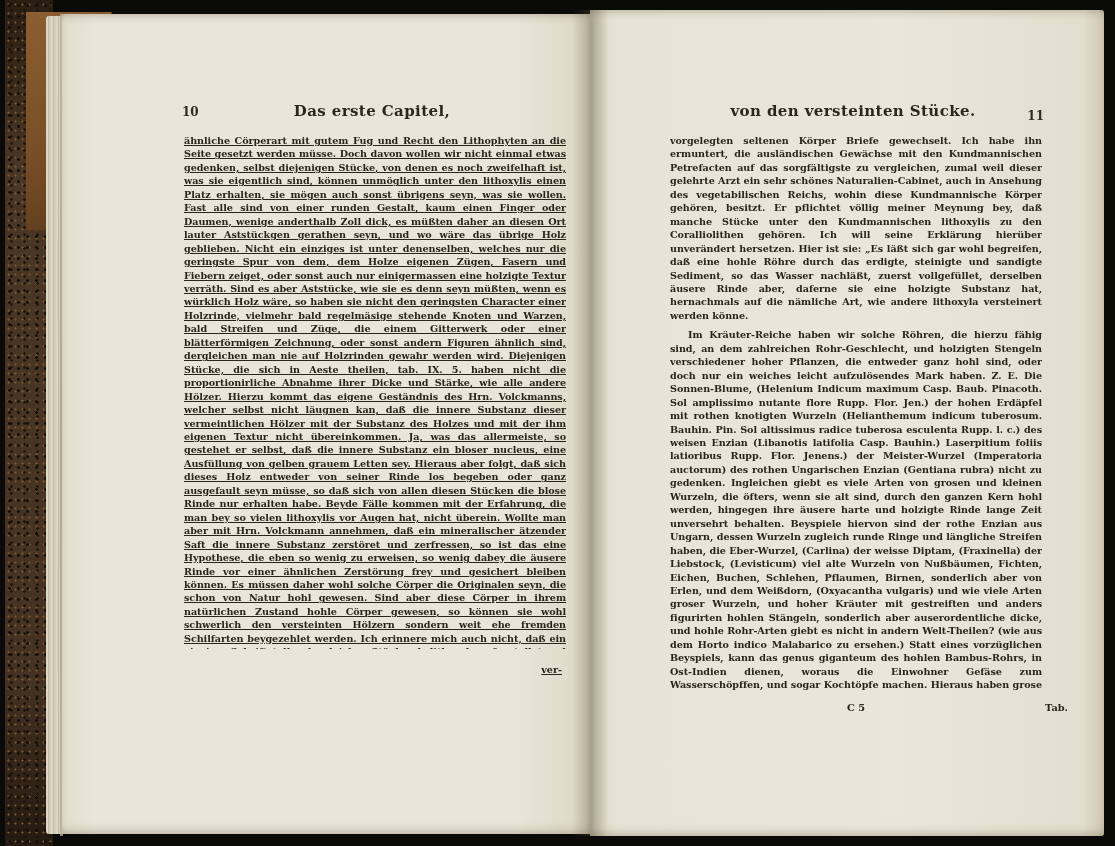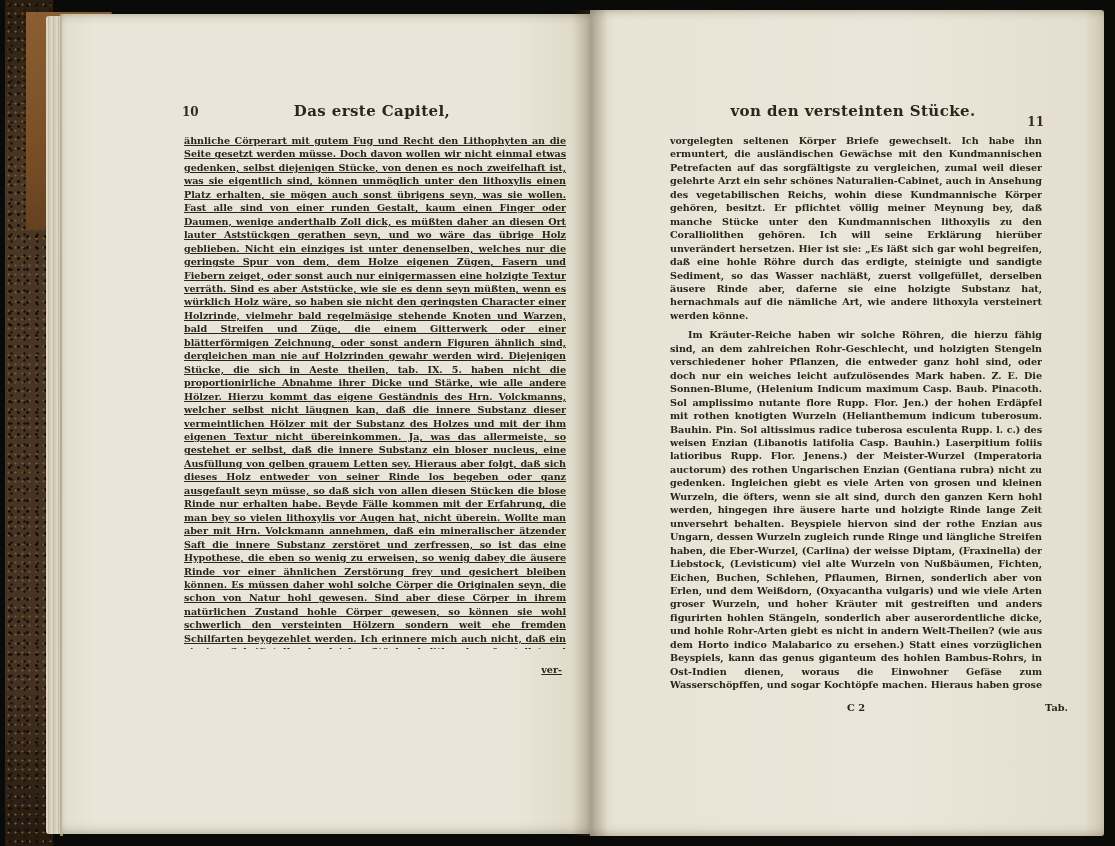--- a/index.html
+++ b/index.html
@@ -73,21 +73,21 @@
     display: flex; align-items: baseline; position: relative;
     height: 24px; margin-bottom: 8px;
   }
   .running-title {
     position: absolute; left: 0; right: 6px; text-align: center;
     font-size: 15px; font-weight: bold; letter-spacing: .4px;
     color: #2e261c;
   }
   .pagenum { font-size: 12px; font-weight: bold; color: #332b20; }
   .pagenum.pn-left  { position: absolute; left: -2px; top: 3px; }
-  .pagenum.pn-right { position: absolute; right: -2px; top: 13px; }
+  .pagenum.pn-right { position: absolute; right: -2px; top: 7px; }
 
   .bodytext { overflow: hidden; }
   .page.left  .bodytext { height: 515px; }
   .page.right .bodytext { height: 560px; }
   .bodytext p {
     margin: 0 0 0 0;
     font-size: 9.6px; font-weight: bold; line-height: 13.45px;
     text-align: justify; letter-spacing: -0.05px;
     color: #2b241b;
   }
@@ -139,20 +139,20 @@
       <div class="page-header">
         <span class="running-title">von den versteinten Stücke.</span>
         <span class="pagenum pn-right">11</span>
       </div>
       <div class="bodytext">
         <p class="noindent">vorgelegten seltenen Körper Briefe gewechselt. Ich habe ihn ermuntert, die ausländischen Gewächse mit den Kundmannischen Petrefacten auf das sorgfältigste zu vergleichen, zumal weil dieser gelehrte Arzt ein sehr schönes Naturalien-Cabinet, auch in Ansehung des vegetabilischen Reichs, wohin diese Kundmannische Körper gehören, besitzt. Er pflichtet völlig meiner Meynung bey, daß manche Stücke unter den Kundmannischen lithoxylis zu den Coralliolithen gehören. Ich will seine Erklärung hierüber unverändert hersetzen. Hier ist sie: „Es läßt sich gar wohl begreifen, daß eine hohle Röhre durch das erdigte, steinigte und sandigte Sediment, so das Wasser nachläßt, zuerst vollgefüllet, derselben äusere Rinde aber, daferne sie eine holzigte Substanz hat, hernachmals auf die nämliche Art, wie andere lithoxyla versteinert werden könne.</p>
         <p class="indent">Im Kräuter-Reiche haben wir solche Röhren, die hierzu fähig sind, an dem zahlreichen Rohr-Geschlecht, und holzigten Stengeln verschiedener hoher Pflanzen, die entweder ganz hohl sind, oder doch nur ein weiches leicht aufzulösendes Mark haben. Z. E. Die Sonnen-Blume, (Helenium Indicum maximum Casp. Baub. Pinacoth. Sol amplissimo nutante flore Rupp. Flor. Jen.) der hohen Erdäpfel mit rothen knotigten Wurzeln (Helianthemum indicum tuberosum. Bauhin. Pin. Sol altissimus radice tuberosa esculenta Rupp. l. c.) des weisen Enzian (Libanotis latifolia Casp. Bauhin.) Laserpitium foliis latioribus Rupp. Flor. Jenens.) der Meister-Wurzel (Imperatoria auctorum) des rothen Ungarischen Enzian (Gentiana rubra) nicht zu gedenken. Ingleichen giebt es viele Arten von grosen und kleinen Wurzeln, die öfters, wenn sie alt sind, durch den ganzen Kern hohl werden, hingegen ihre äusere harte und holzigte Rinde lange Zeit unversehrt behalten. Beyspiele hiervon sind der rothe Enzian aus Ungarn, dessen Wurzeln zugleich runde Ringe und längliche Streifen haben, die Eber-Wurzel, (Carlina) der weisse Diptam, (Fraxinella) der Liebstock, (Levisticum) viel alte Wurzeln von Nußbäumen, Fichten, Eichen, Buchen, Schlehen, Pflaumen, Birnen, sonderlich aber von Erlen, und dem Weißdorn, (Oxyacantha vulgaris) und wie viele Arten groser Wurzeln, und hoher Kräuter mit gestreiften und anders figurirten hohlen Stängeln, sonderlich aber auserordentliche dicke, und hohle Rohr-Arten giebt es nicht in andern Welt-Theilen? (wie aus dem Horto indico Malabarico zu ersehen.) Statt eines vorzüglichen Beyspiels, kann das genus giganteum des hohlen Bambus-Rohrs, in Ost-Indien dienen, woraus die Einwohner Gefäse zum Wasserschöpffen, und sogar Kochtöpfe machen. Hieraus haben grose und dicke Versteinerungen entstehen können, die Hr. Volckmann vielleicht gar vor versteinertes Bauholz angesehen hätte. Wenigstens ist der grose Stamm der unter der Sacristey zu Landshut gefunden worden, pag. 97. §. 15. sehr wahrscheinlich eines solchen Ursprungs.</p>
 
       </div>
       <div class="sig-row">
-        <span class="sig-center">C 2</span>
+        <span class="sig-center">C 5</span>
         <span class="sig-right">Tab.</span>
       </div>
     </div>
   </div>
 
   <div class="gutter-shadow"></div>
 </div>
 
 </body></html>

